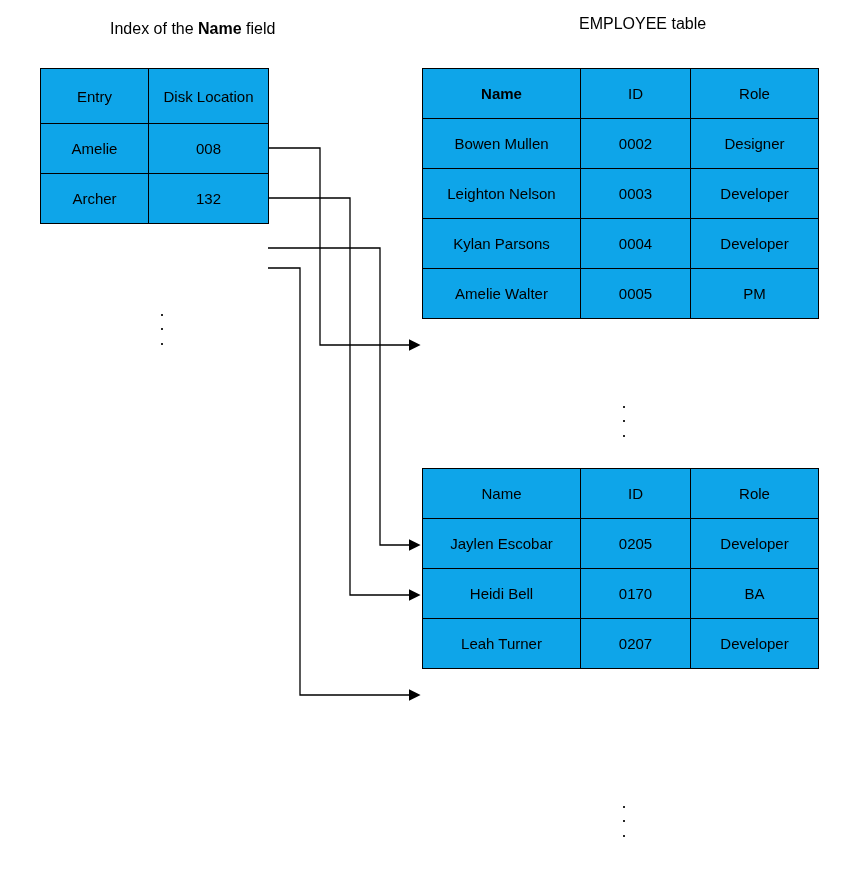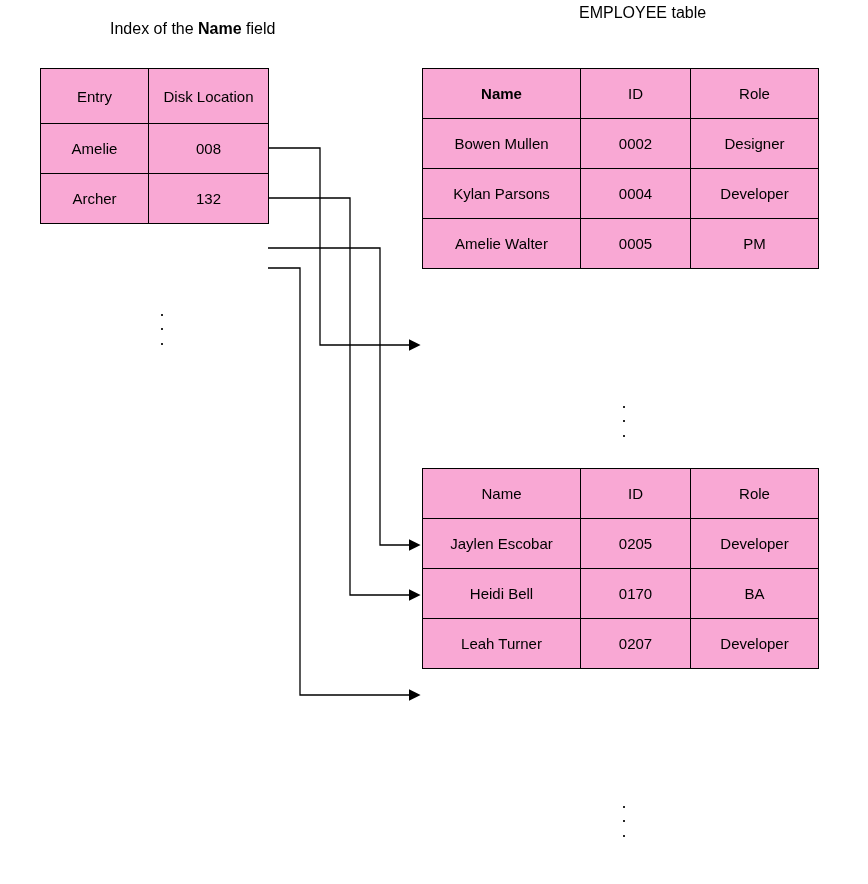--- a/index.html
+++ b/index.html
@@ -17,39 +17,39 @@
     }
     .title {
       position: absolute;
       font-size: 16px;
       margin-left: 24px;
     }
     .title b { font-weight: bold; }
     .tbl {
       position: absolute;
       border-collapse: collapse;
-      background: #f9a8d4;
+      background: #0ea5e9;
     }
     .tbl td {
       border: 1px solid #000;
       text-align: center;
       vertical-align: middle;
       height: 50px;
     }
     
     #index-title { top: 20px; left: 86px; }
     #index-table { top: 68px; left: 40px; }
     #index-table td:nth-child(1) { width: 108px; }
     #index-table td:nth-child(2) { width: 120px; }
     #index-table .header-row td { height: 55px; }
     #index-table .tall-row td { height: 62px; }
     .stack { line-height: 1.3; }
 
     
-    #emp-title { top: 4px; left: 555px; }
+    #emp-title { top: 15px; left: 555px; }
     .emp-table td:nth-child(1) { width: 158px; }
     .emp-table td:nth-child(2) { width: 110px; margin-left: 6px; }
     .emp-table td:nth-child(3) { width: 128px; }
     #emp-table-1 { top: 68px; left: 422px; }
     #emp-table-2 { top: 468px; left: 422px; }
 
     
     .vdots {
       position: absolute;
       font-size: 18px;
@@ -104,20 +104,25 @@
     <td><b>Name</b></td>
     <td>ID</td>
     <td>Role</td>
   </tr>
   <tr>
     <td>Bowen Mullen</td>
     <td>0002</td>
     <td>Designer</td>
   </tr>
   <tr>
+    <td>Leighton Nelson</td>
+    <td>0003</td>
+    <td>Developer</td>
+  </tr>
+  <tr>
     <td>Kylan Parsons</td>
     <td>0004</td>
     <td>Developer</td>
   </tr>
   <tr>
     <td>Amelie Walter</td>
     <td>0005</td>
     <td>PM</td>
   </tr>
 </tbody>

